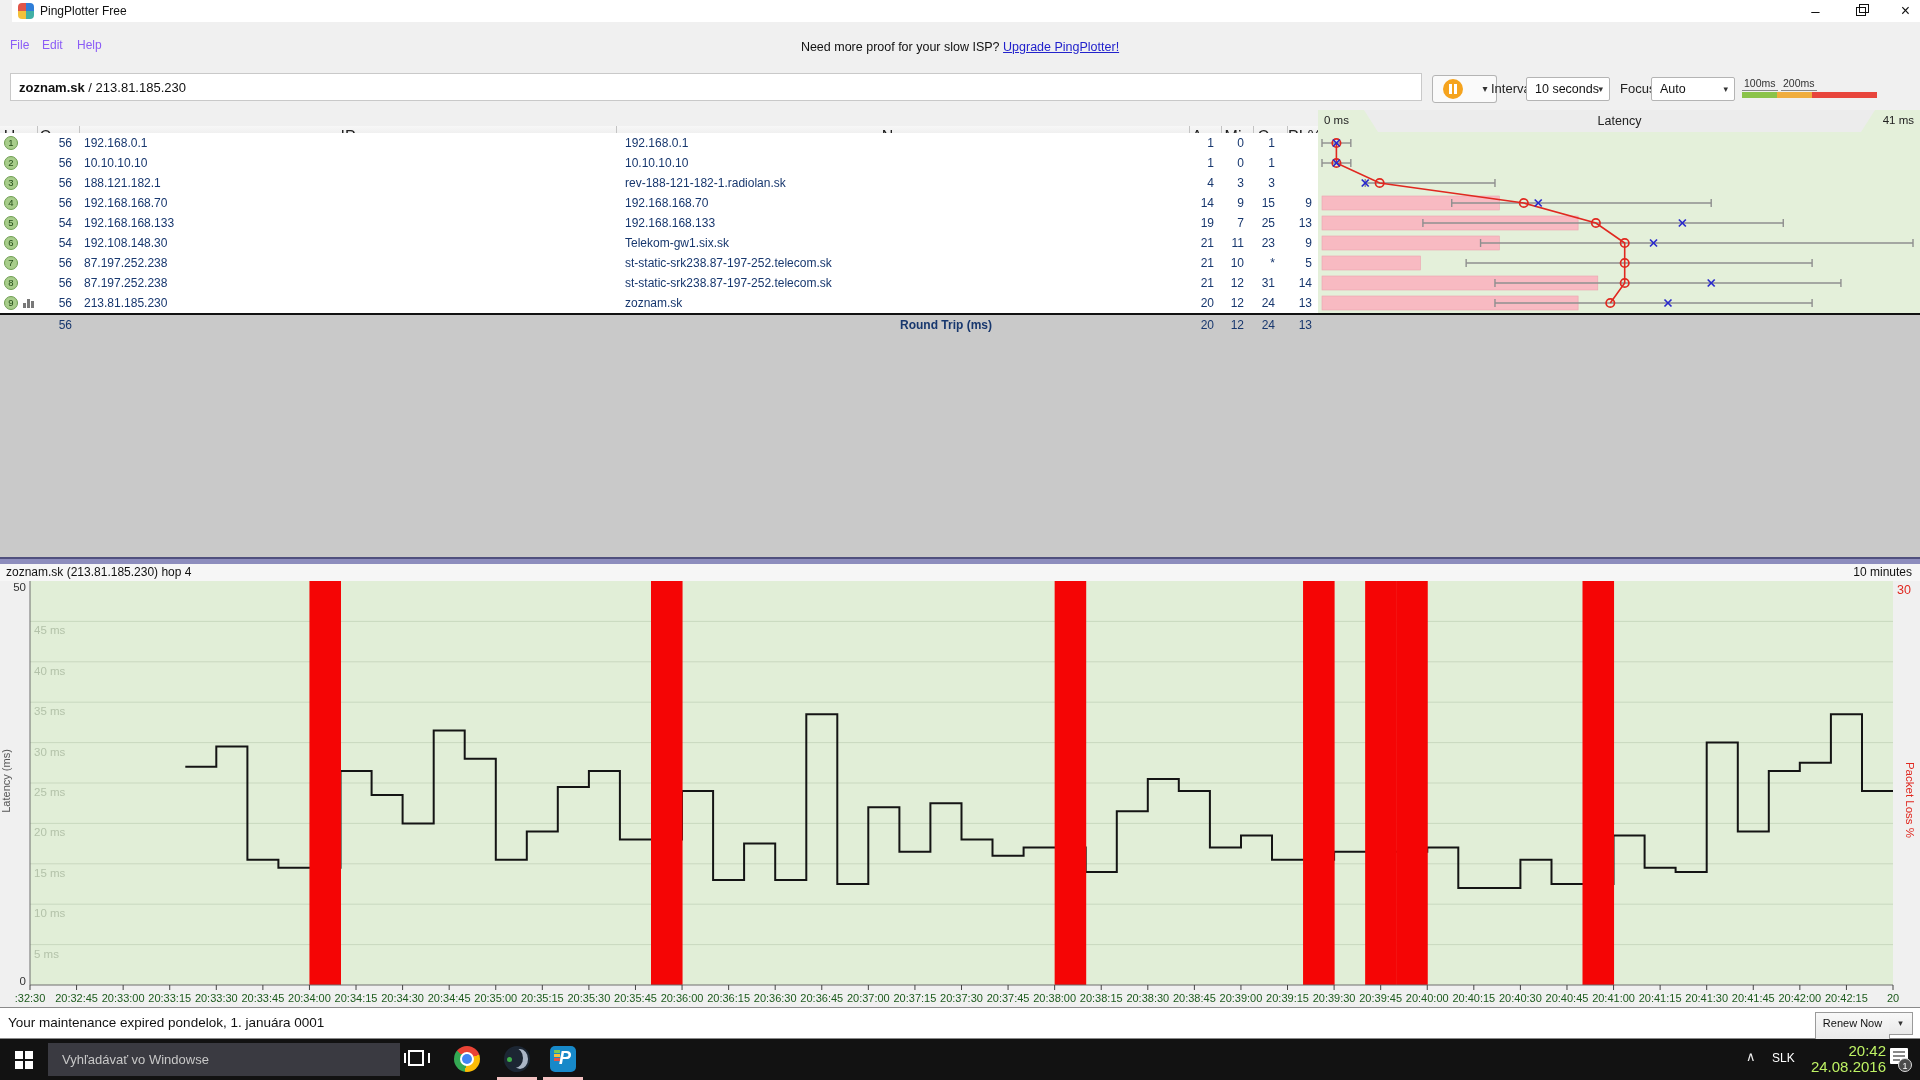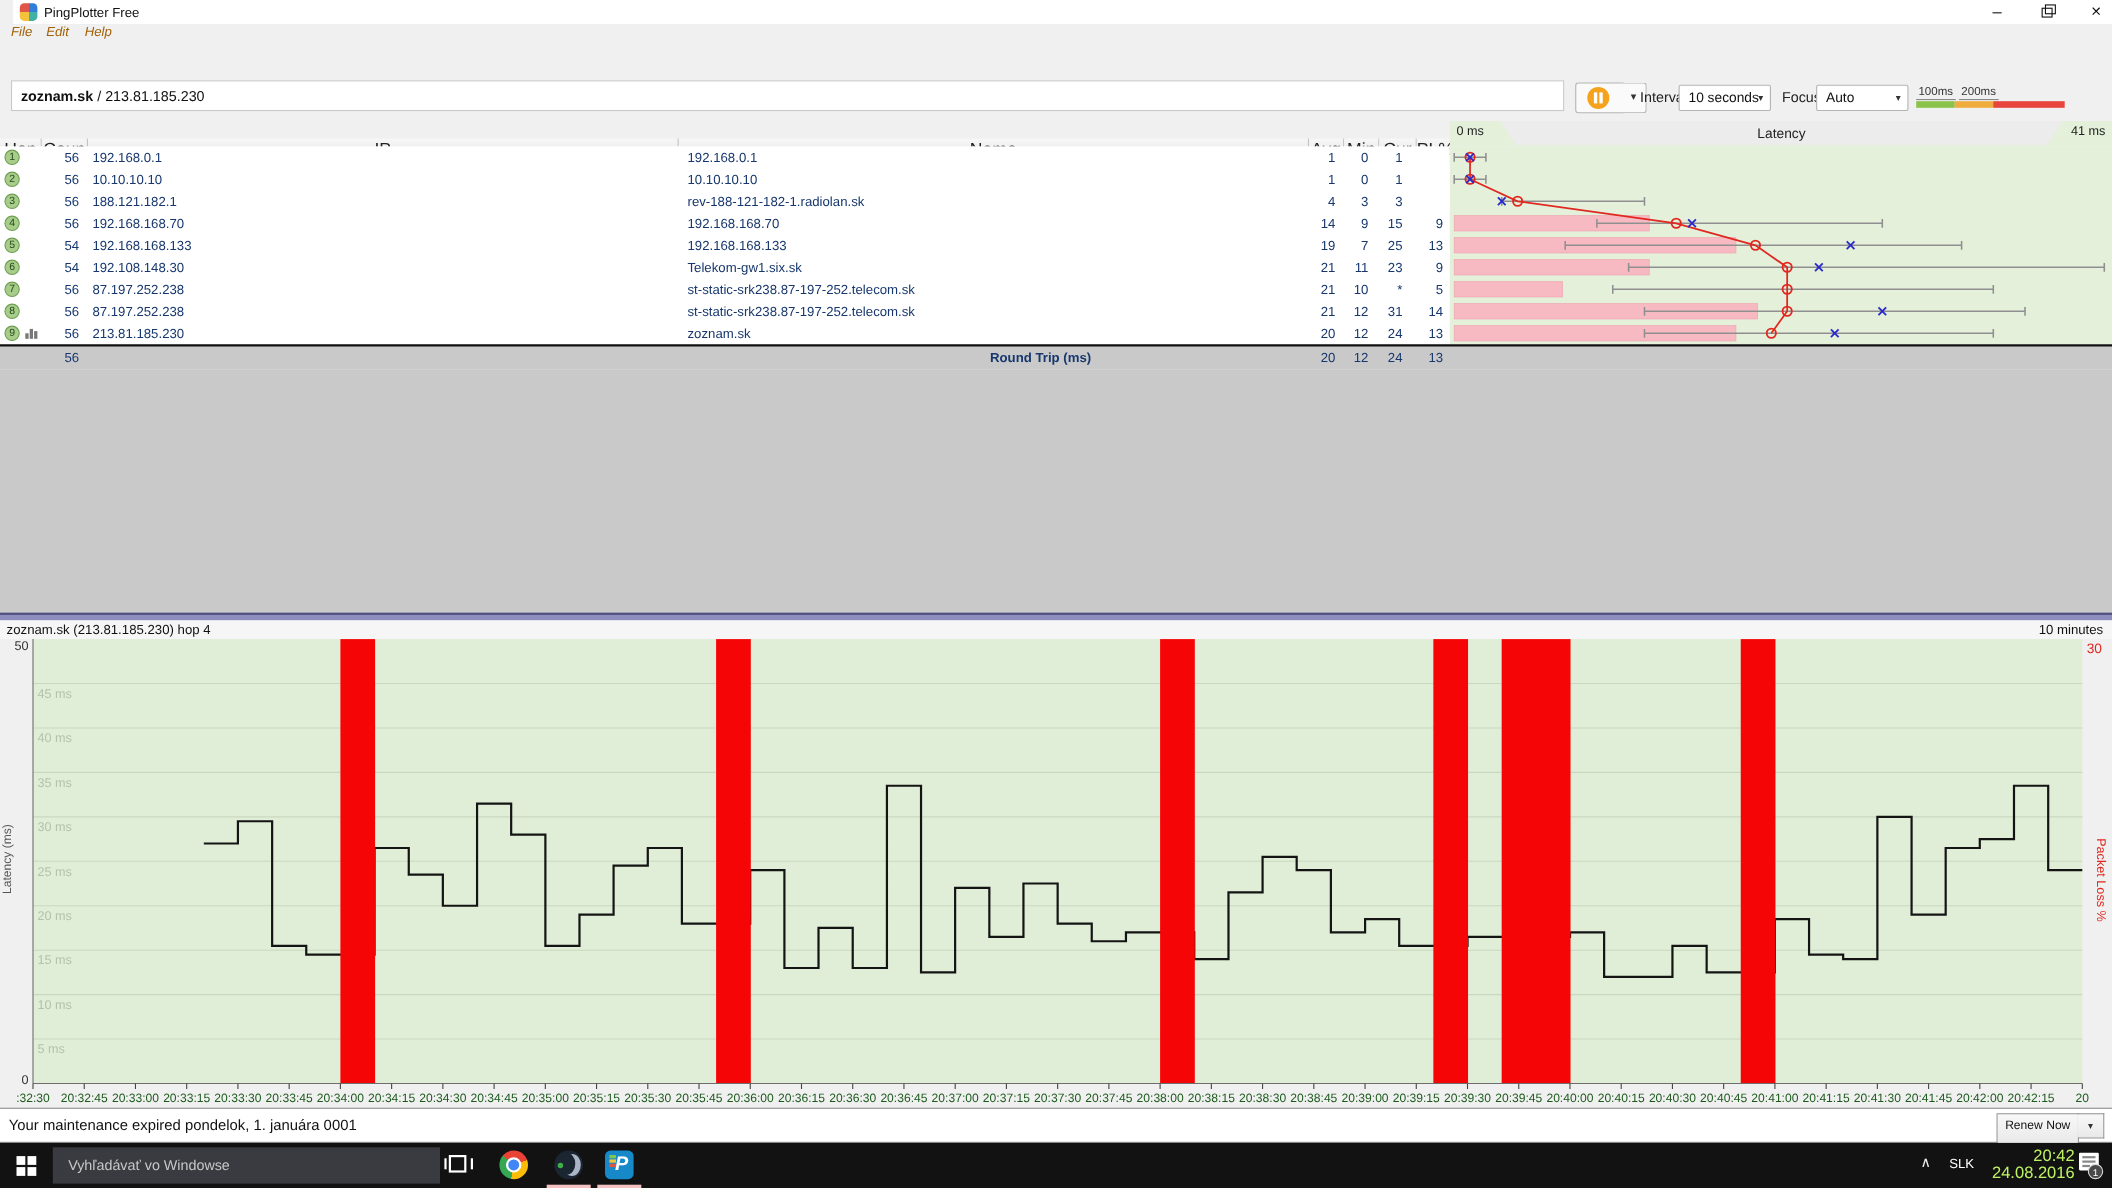--- a/index.html
+++ b/index.html
@@ -12,21 +12,21 @@
     background:conic-gradient(#2f7ed8 0 25%,#41b0a5 25% 50%,#f3c13a 50% 75%,#e05548 75% 100%);}
   #apptitle{left:28px;top:4px;font-size:12px;color:#111;}
   .winbtn{top:0;width:45px;height:22px;text-align:center;line-height:22px;color:#111;}
   #btn-min{left:1781px;font-size:15px;}
   #btn-restore{left:1826px;}
   #btn-restore .r1{position:absolute;left:18px;top:7px;width:8px;height:7px;border:1px solid #111;background:#fff;}
   #btn-restore .r2{position:absolute;left:21px;top:4px;width:8px;height:7px;border:1px solid #111;}
   #btn-close{left:1871px;font-size:16px;}
   
   #chromeband{left:0;top:22px;width:1920px;height:88px;background:#f0f0f0;}
-  .menuitem{top:0;height:18px;font-size:12px;color:#a16207;padding:0 4px;font-style:italic;}
+  .menuitem{top:0;height:18px;font-size:12px;color:#8b5cf6;padding:16px 4px;}
   #banner{left:0;top:18px;width:1920px;text-align:center;font-size:12.5px;color:#111;}
   #banner a{color:#2222cc;text-decoration:underline;}
   #targetbox{left:10px;top:51px;width:1412px;height:28px;background:#fff;border:1px solid #c9c9c9;
     line-height:28px;font-size:13px;color:#111;padding-left:8px;box-sizing:border-box;}
   #targetbox b{font-weight:bold;}
   #pausebtn{left:1432px;top:53px;width:42px;height:26px;background:#fafafa;border:1px solid #b4b4b4;
     border-radius:3px 0 0 3px;}
   #pausebtn .circ{position:absolute;left:10px;top:3px;width:20px;height:20px;border-radius:50%;background:#f5a31d;}
   #pausebtn .b1,#pausebtn .b2{position:absolute;top:8px;width:3px;height:10px;background:#fff;}
   #pausebtn .b1{left:16px;} #pausebtn .b2{left:21px;}
@@ -125,20 +125,23 @@
       <span class="r1"></span>
         <span class="r2"></span>
     </div>
     <div class="abs winbtn" id="btn-close">×</div>
   </div>
 
   <div class="abs" id="chromeband">
     <span class="abs menuitem" style="left:6px">File</span>
     <span class="abs menuitem" style="left:38px">Edit</span>
     <span class="abs menuitem" style="left:73px">Help</span>
+    <div class="abs" id="banner">
+      <span>Need more proof for your slow ISP? </span><a href="#">Upgrade PingPlotter!</a>
+    </div>
     <div class="abs" id="targetbox">
       <b>zoznam.sk</b><span> / </span><span>213.81.185.230</span>
     </div>
     <div class="abs" id="pausebtn">
       <span class="circ"></span>
       <span class="b1"></span>
         <span class="b2"></span>
     </div>
     <div class="abs" id="pausearrow">▾</div>
     <span class="abs ctl-label" style="left:1491px">Interval</span>

